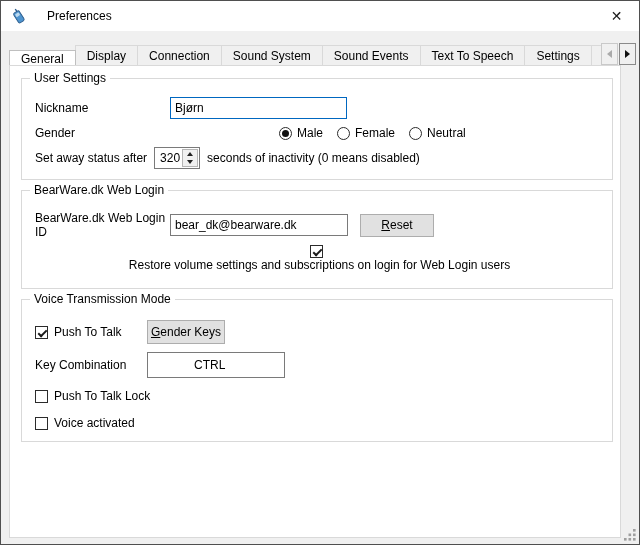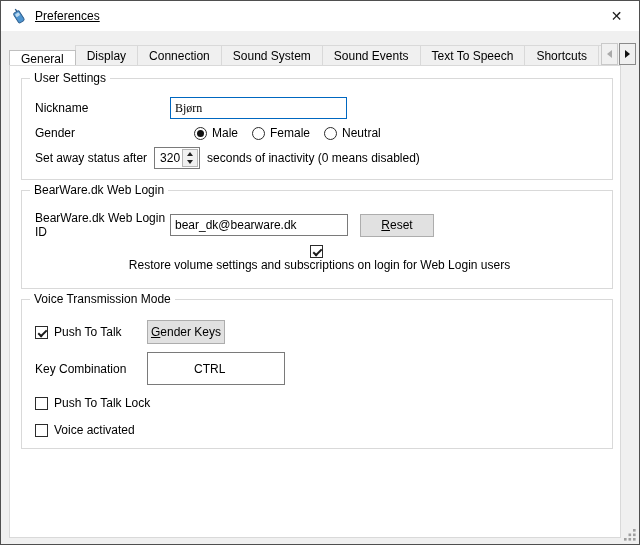--- a/index.html
+++ b/index.html
@@ -5,21 +5,21 @@
   * { margin:0; padding:0; box-sizing:border-box; }
   body { background:#c8c8c8; font-family:"Liberation Sans", sans-serif; }
   .window {
     position:relative; width:640px; height:545px;
     background:#f0f0f0; border:1px solid #4f4f4f;
     font-size:12px; color:#000; overflow:hidden;
   }
   
   .titlebar { height:30px; background:#ffffff; display:flex; align-items:center; }
   .app-icon { margin-left:9px; width:17px; height:17px; flex:none; }
-  .title { margin-left:8px;text-decoration:underline; }
+  .title { margin-left:20px; }
   .close-btn { margin-left:auto; width:45px; height:30px; display:flex; align-items:center; justify-content:center; font-size:14px; color:#1a1a1a; cursor:default; }
   
   .tabbar { position:absolute; top:41px; left:8px; width:627px; height:23px; display:flex; align-items:flex-end; z-index:3; }
   .tabs-viewport { flex:1 1 auto; overflow:hidden; display:flex; align-items:flex-end; height:23px; }
   .tab { flex:none; height:20px; padding:0 11px; display:flex; align-items:center; background:#f0f0f0; border:1px solid #d9d9d9; border-bottom:none; margin-right:-1px; white-space:nowrap; }
   .tab.selected { height:16px; margin-bottom:-1px; background:#ffffff; border-color:#bfbfbf; position:relative; z-index:4; }
   .tab-scroll { flex:none; width:17px; height:22px; background:#f0f0f0; display:flex; align-items:center; justify-content:center; }
   .tab-scroll.left { border:1px solid #c9c9c9; }
   .tab-scroll.right { border:1px solid #8a8a8a; margin-left:1px; }
   .arr-left { width:0; height:0; border-top:4px solid transparent; border-bottom:4px solid transparent; border-right:5px solid #aaaaaa; }
@@ -27,21 +27,21 @@
   
   .tabpane { position:absolute; top:64px; left:8px; width:612px; height:473px; background:#ffffff; border:1px solid #d9d9d9; display:flex; flex-direction:column; padding:12px 7px 5px 11px; z-index:1; }
   .group { position:relative; border:1px solid #d9d9d9; margin-bottom:10px; padding:18px 8px 8px 13px; }
   .group-title { position:absolute; top:-8px; left:8px; background:#ffffff; padding:0 4px; }
   .row { display:flex; align-items:center; margin-bottom:4px; min-height:20px; }
   .lbl-135 { width:135px; flex:none; }
   .lbl-112 { width:112px; flex:none; }
   input.txt { height:22px; border:1px solid #7a7a7a; background:#fff; font:12px "Liberation Sans", sans-serif; padding:0 4px; color:#000; }
   .focused { border:1px solid #0067c0 !important; }
   
-  .radio-group { display:flex; align-items:flex-start; gap:14px;padding-left:24px; }
+  .radio-group { display:flex; align-items:flex-start; margin-left:85px; gap:14px;padding-left:24px; }
   .radio-opt { display:flex; align-items:center; gap:5px; }
   .radio { width:13px; height:13px; border:1px solid #2b2b2b; border-radius:50%; background:#fff; position:relative; flex:none; }
   .radio.checked::after { content:''; position:absolute; left:2px; top:2px; width:7px; height:7px; border-radius:50%; background:#111; }
   
   .check-opt { display:flex; align-items:center; }
   .checkbox { width:13px; height:13px; border:1px solid #2b2b2b; background:#fff; position:relative; flex:none; margin-right:6px; }
   .checkbox.checked::after { content:''; position:absolute; left:2px; top:3px; width:7px; height:3px; border-left:2px solid #1a1a1a; border-bottom:2px solid #1a1a1a; transform:rotate(-45deg); }
   
   .spin { width:46px; height:22px; border:1px solid #7a7a7a; background:#fff; display:flex; margin:0 7px; }
   .spin-val { flex:1; display:flex; align-items:center; padding-left:5px; }
@@ -95,39 +95,39 @@
       <div class="tab">
           <span>Sound System</span>
         </div>
       <div class="tab">
           <span>Sound Events</span>
         </div>
       <div class="tab">
           <span>Text To Speech</span>
         </div>
       <div class="tab">
-          <span>Shortcuts</span>
+          <span>Settings</span>
         </div>
       <div class="tab"></div>
     </div>
     <div class="tab-scroll left">
       <span class="arr-left"></span>
     </div>
     <div class="tab-scroll right">
       <span class="arr-right"></span>
     </div>
   </div>
 
   <div class="tabpane">
 
     <div class="group" style="padding-bottom:10px;">
       <span class="group-title">User Settings</span>
       <div class="row">
         <span class="lbl-135">Nickname</span>
-        <input class="txt focused" style="width: 177px; font-family: Liberation Serif, serif;" value="Bjørn">
+        <input class="txt focused" style="width: 177px;" value="Bjørn">
       </div>
       <div class="row">
         <span class="lbl-135">Gender</span>
         <div class="radio-group">
           <div class="radio-opt">
             <span class="radio checked"></span>
             <span>Male</span>
           </div>
           <div class="radio-opt">
             <span class="radio"></span>
@@ -177,21 +177,21 @@
         <div class="check-opt lbl-112">
           <span class="checkbox checked"></span>
           <span>Push To Talk</span>
         </div>
         <div class="btn btn-setup">
           <span class="mnemonic">Gender Keys</span>
         </div>
       </div>
       <div class="row" style="margin-bottom:8px;">
         <span class="lbl-112">Key Combination</span>
-        <input class="txt" style="width: 138px; height: 33px; padding-left: 46px;" value="CTRL">
+        <input class="txt" style="width: 138px; height: 26px; padding-left: 46px;" value="CTRL">
       </div>
       <div class="row check-opt" style="margin-bottom:7px;">
         <span class="checkbox"></span>
         <span>Push To Talk Lock</span>
       </div>
       <div class="row check-opt" style="margin-bottom:0;">
         <span class="checkbox"></span>
         <span>Voice activated</span>
       </div>
     </div>

